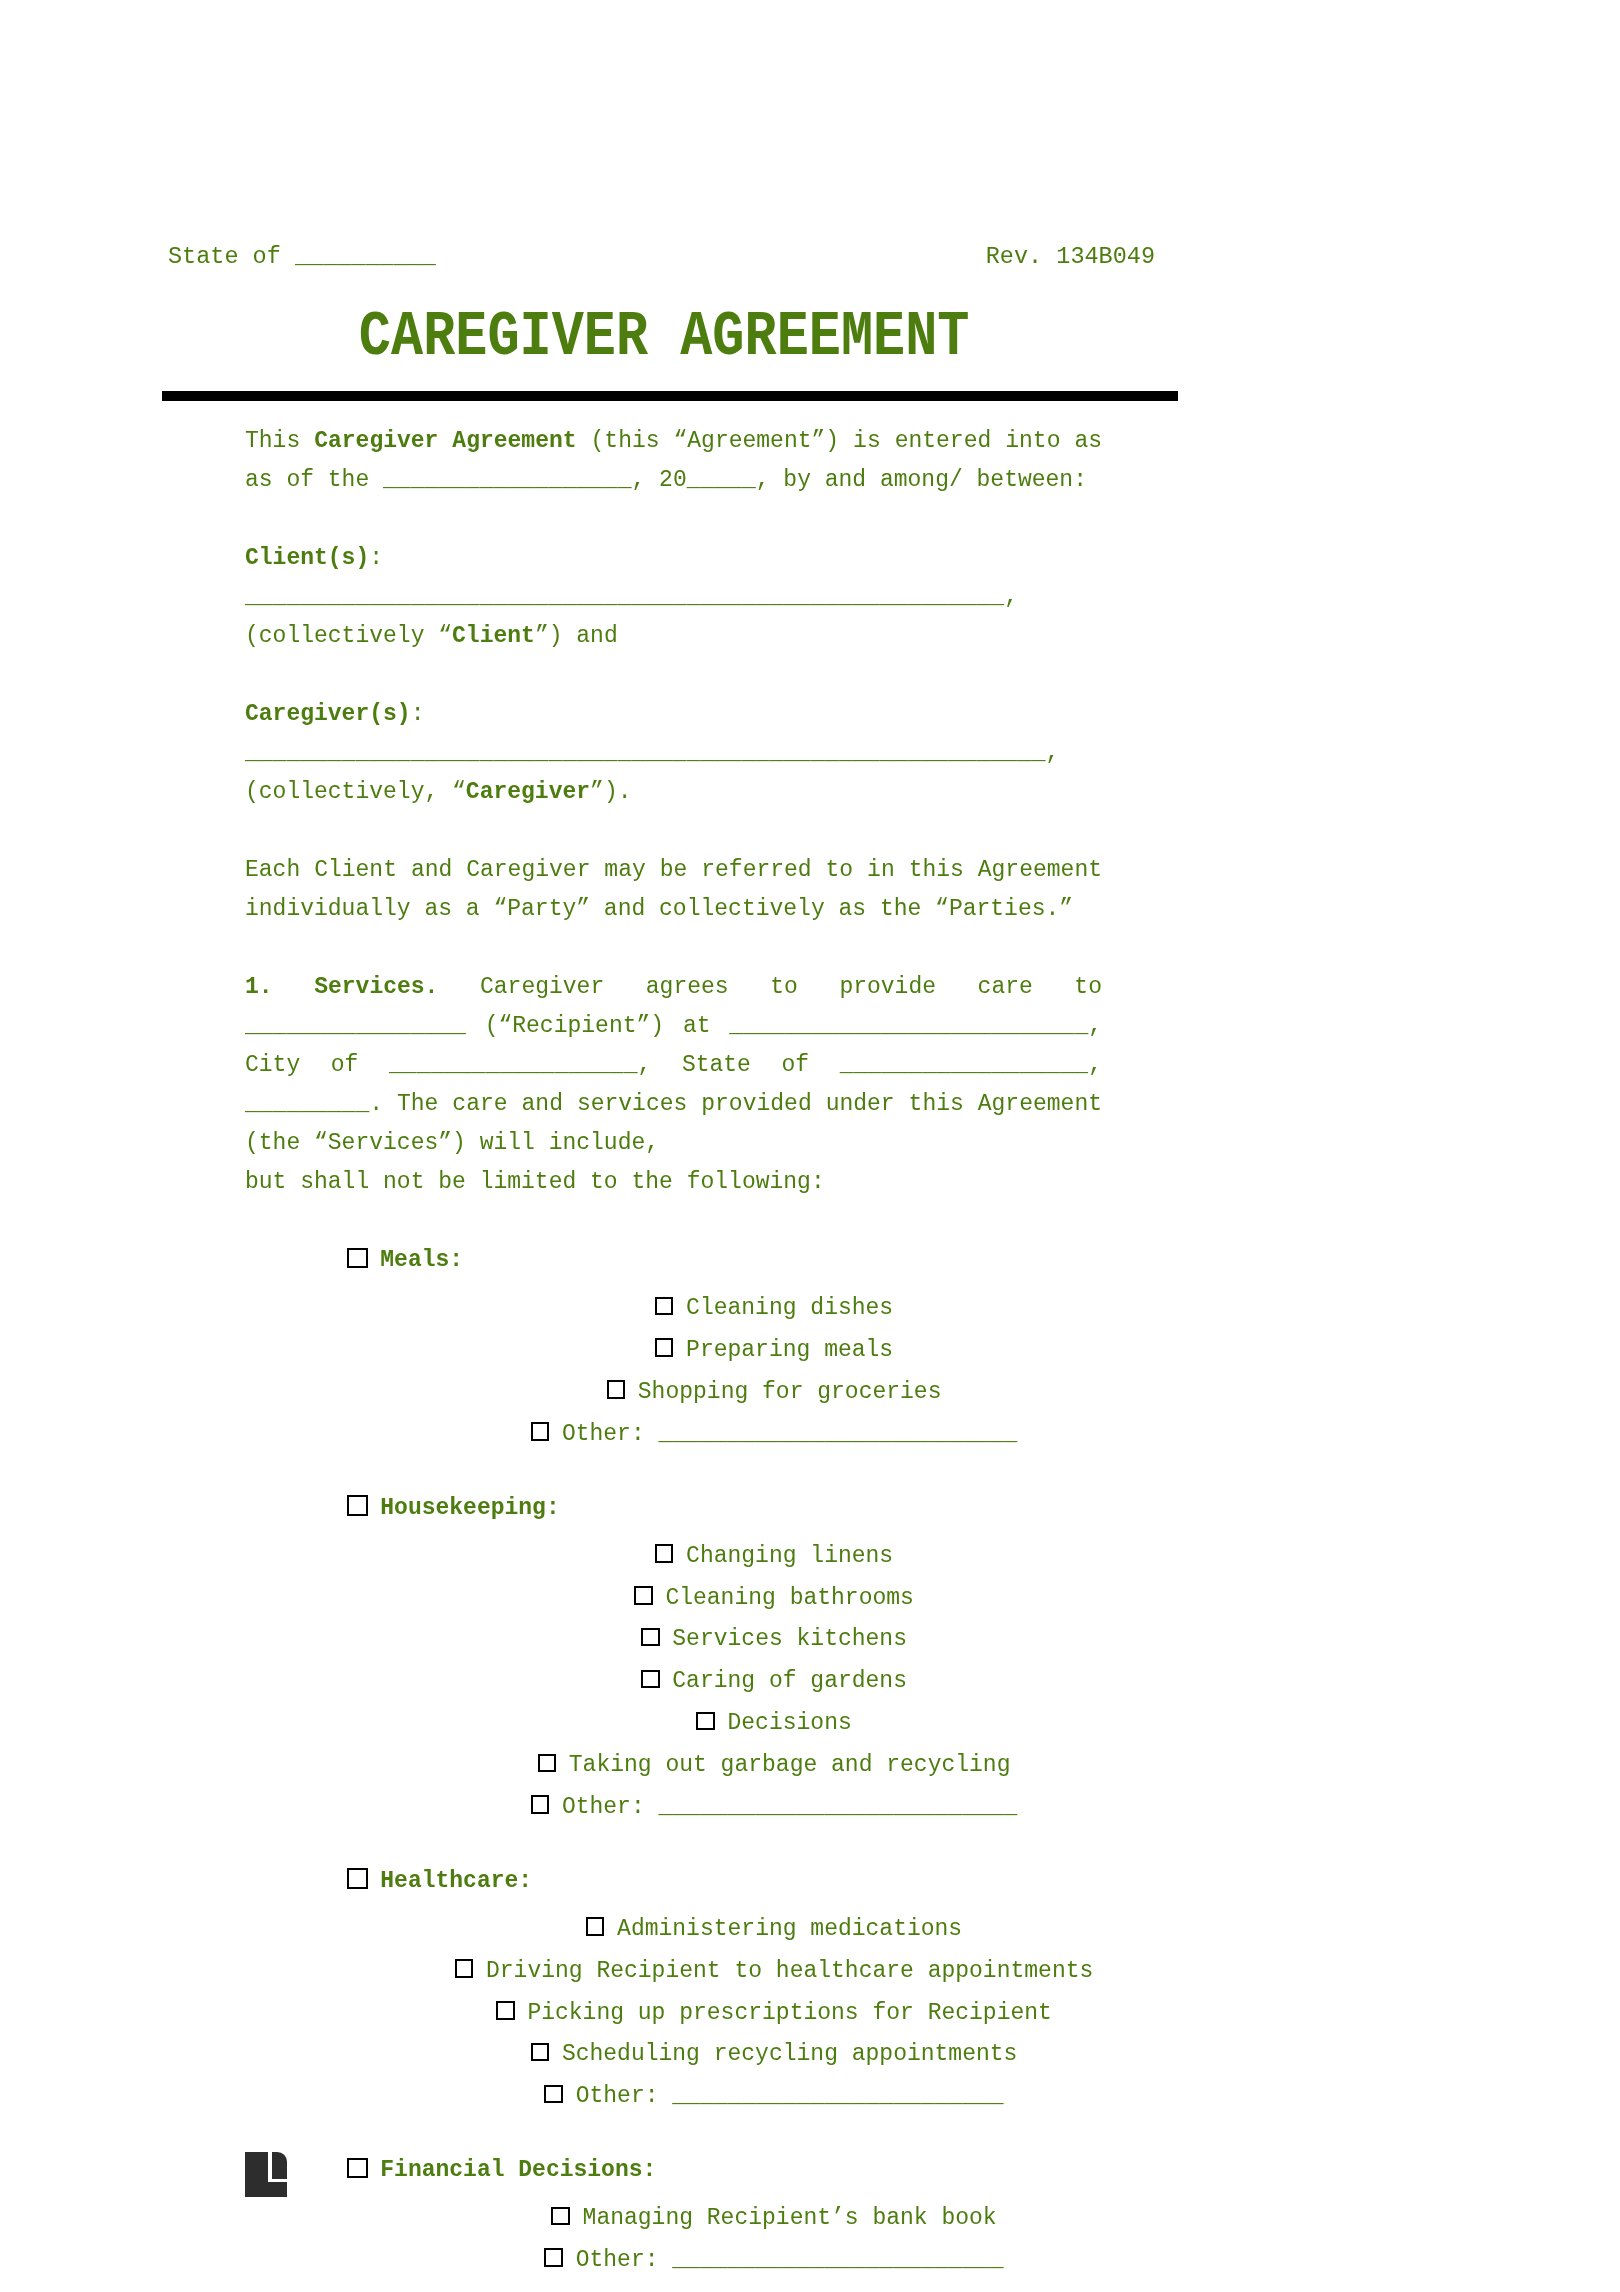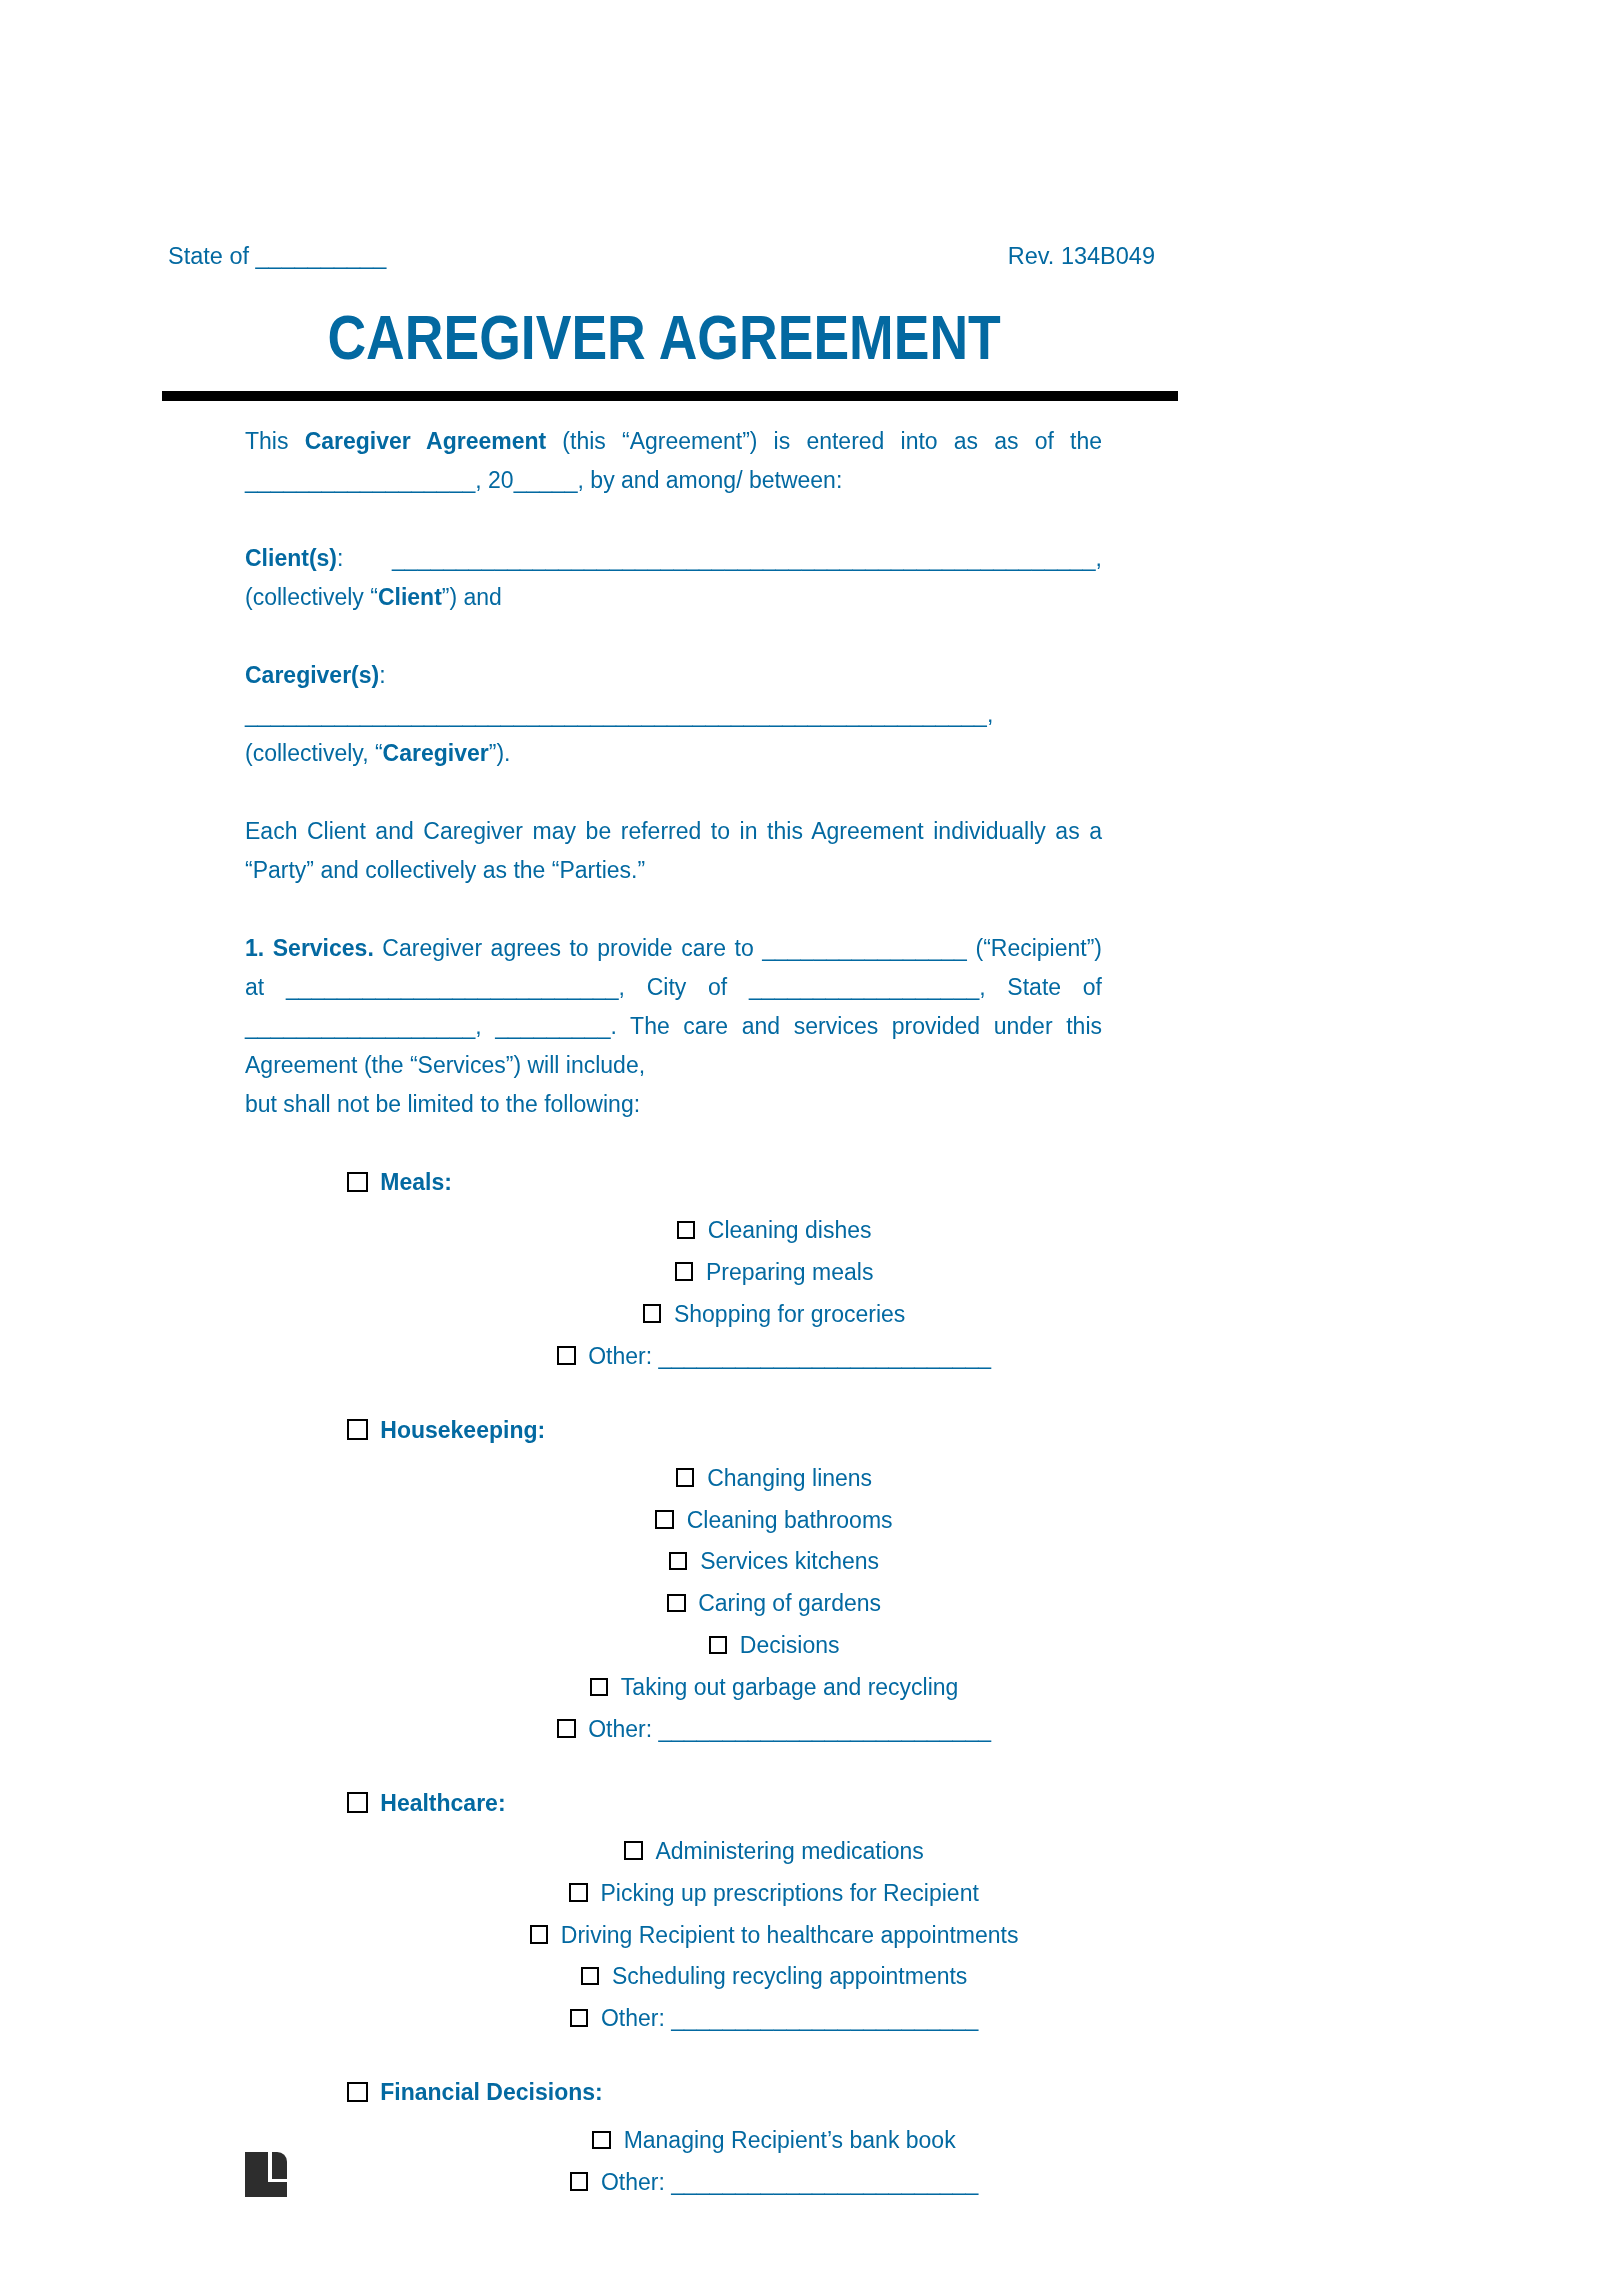--- a/index.html
+++ b/index.html
@@ -1,18 +1,18 @@
 <!DOCTYPE html>
 <html><head>
 <meta charset="utf-8">
 <style>
   html,body { margin:0; padding:0; background:#fff; }
   .page {
     position:relative; width:1328px; height:2293px; background:#ffffff;
-    font-family:Liberation Sans, sans-serif; color:#0369a1;
+    font-family:Liberation Mono, monospace; color:#4d7c0f;
     overflow:hidden;
   }
   .doc-header {
     display:flex; justify-content:space-between; align-items:flex-start;
     margin:242px 173px 0 168px; font-size:23.5px; line-height:29px;
   }
   .title { text-align:center; margin:35px 0 0 0; line-height:63px; height:63px; }
   .title-inner {
     display:inline-block; font-size:63px; font-weight:bold; line-height:63px;
     transform:scaleX(0.85); transform-origin:center; white-space:nowrap;
@@ -74,22 +74,22 @@
       <div class="item"><span class="cb"></span><span>Services kitchens</span></div>
       <div class="item"><span class="cb"></span><span>Caring of gardens</span></div>
       <div class="item"><span class="cb"></span><span>Decisions</span></div>
       <div class="item"><span class="cb"></span><span>Taking out garbage and recycling</span></div>
       <div class="item"><span class="cb"></span><span>Other: </span><span>__________________________</span></div>
     </div>
 
     <div class="group">
       <div class="cat"><span class="cb cb-cat"></span><span>Healthcare:</span></div>
       <div class="item"><span class="cb"></span><span>Administering medications</span></div>
+      <div class="item"><span class="cb"></span><span>Driving Recipient to healthcare appointments</span></div>
       <div class="item"><span class="cb"></span><span>Picking up prescriptions for Recipient</span></div>
-      <div class="item"><span class="cb"></span><span>Driving Recipient to healthcare appointments</span></div>
       <div class="item"><span class="cb"></span><span>Scheduling recycling appointments</span></div>
       <div class="item"><span class="cb"></span><span>Other: </span><span>________________________</span></div>
     </div>
 
     <div class="group">
       <div class="cat"><span class="cb cb-cat"></span><span>Financial Decisions:</span></div>
       <div class="item"><span class="cb"></span><span>Managing Recipient’s bank book</span></div>
       <div class="item"><span class="cb"></span><span>Other: </span><span>________________________</span></div>
     </div>
 

